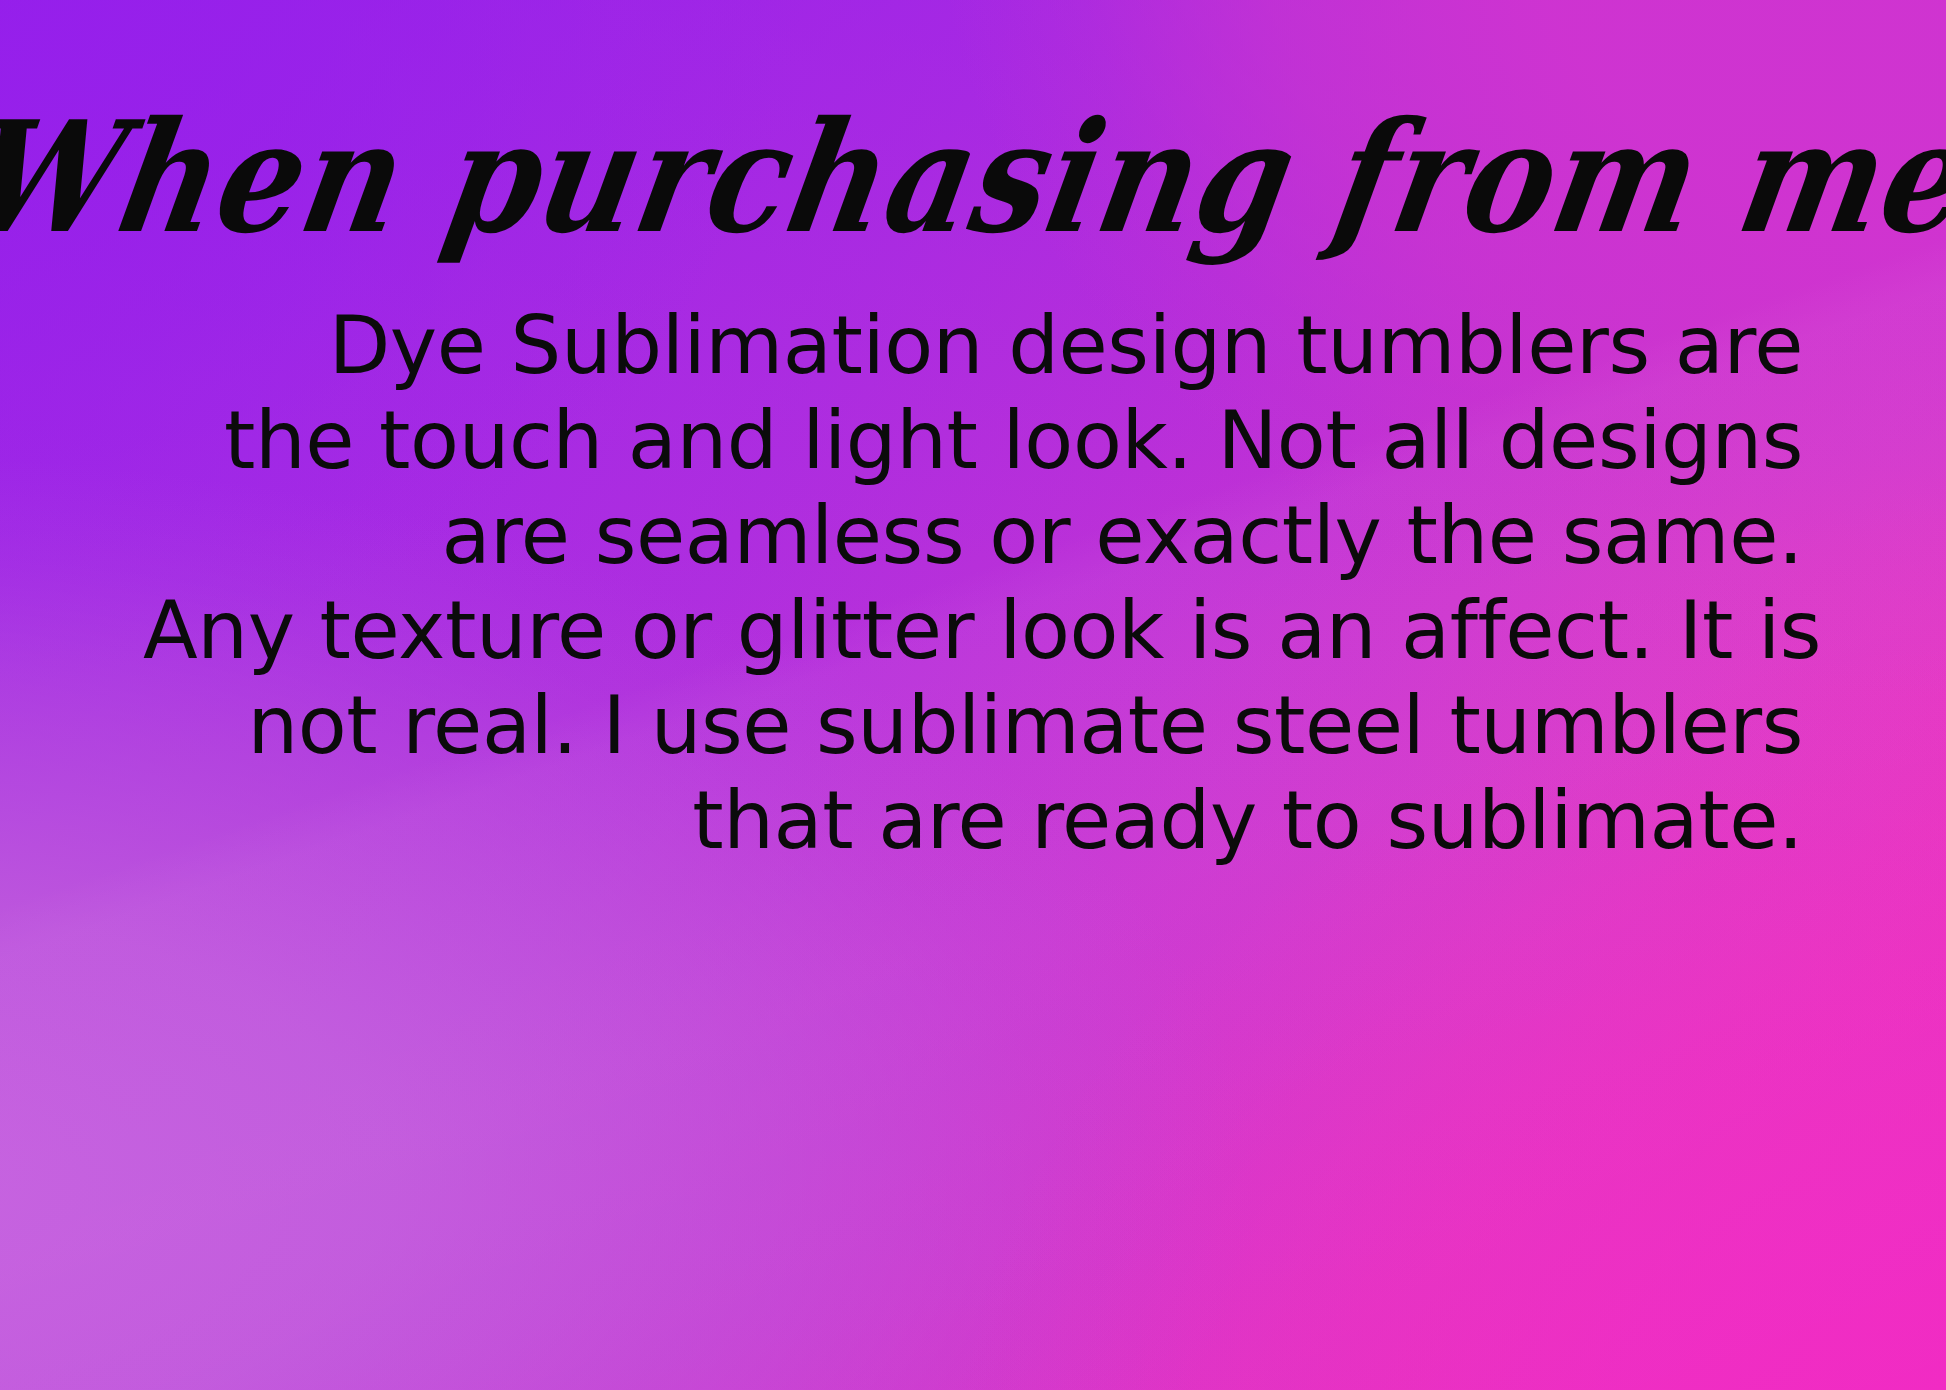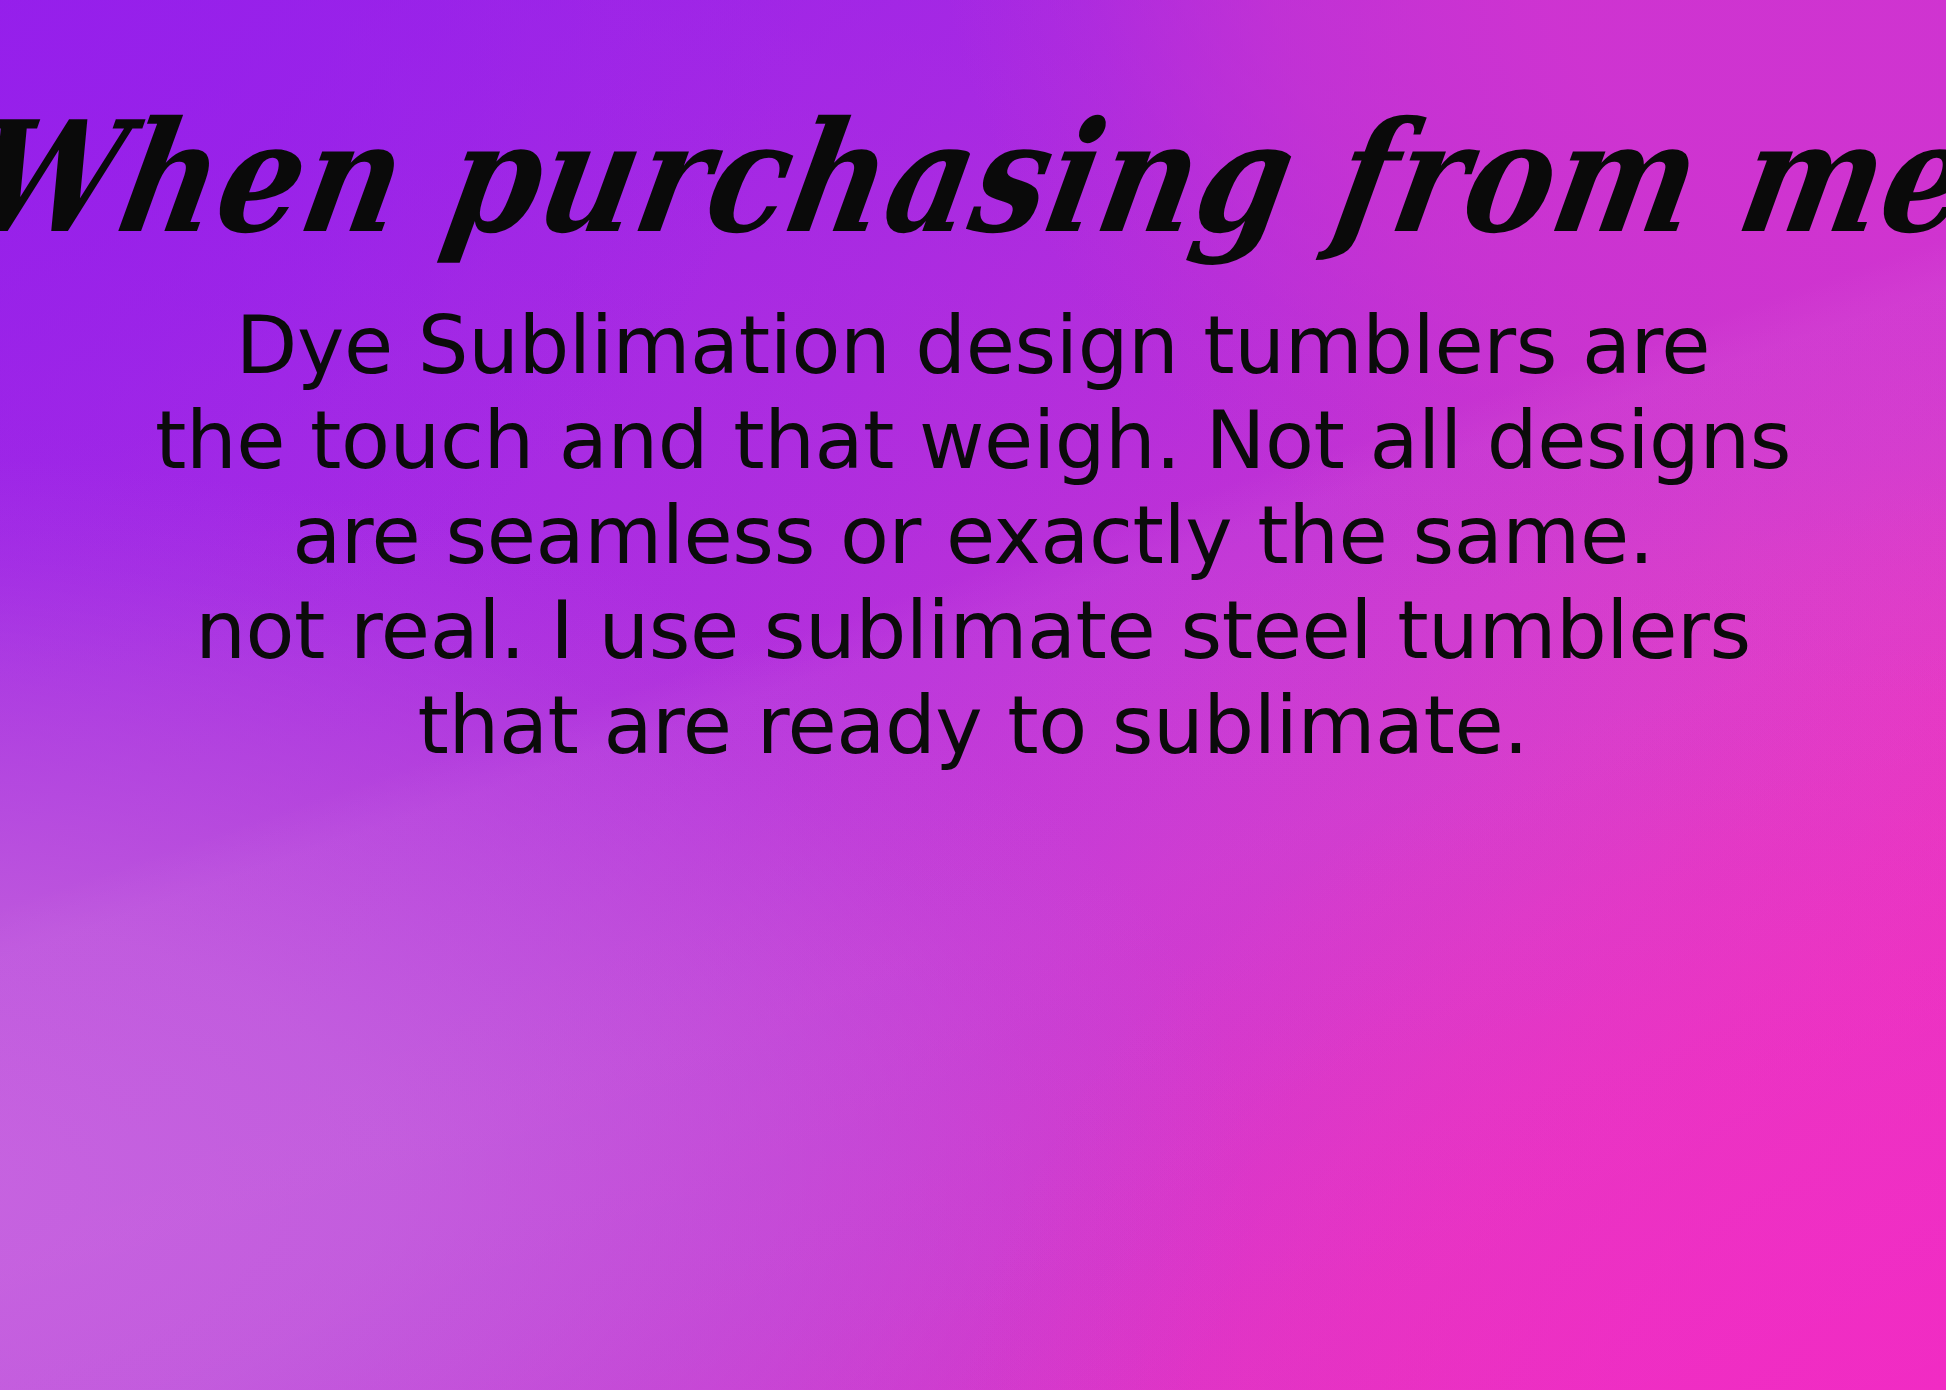--- a/index.html
+++ b/index.html
@@ -126,21 +126,21 @@
   }
 
   #body-copy {
     margin: 0;
     padding: 0 40px;
     color: #0B0B0B;
     font-family: "DejaVu Sans", sans-serif;
     font-weight: 400;
     font-size: 80px;
     line-height: 95px;
-    text-align: center;
+    text-align: right;
     letter-spacing: -0.4px;
     margin-top: 54px;
     width: 1740px;
     box-sizing: border-box;
   }
   #body-copy .copy-line {
     display: block;
     white-space: nowrap;
   }
 </style>
@@ -156,20 +156,21 @@
   <div class="bg-layer" id="bg-blob-left"></div>
   <div class="bg-layer" id="bg-blob-bottomright"></div>
   <div class="bg-layer" id="bg-band"></div>
 
   <div id="content">
 
     <h1 id="headline">When purchasing from me</h1>
 
     <div id="body-copy">
       <span class="copy-line">Dye Sublimation design tumblers are</span>
-      <span class="copy-line">the touch and that weigh. Not all designs</span>
+      <span class="copy-line">the touch and light look. Not all designs</span>
       <span class="copy-line">are seamless or exactly the same.</span>
+      <span class="copy-line">Any texture or glitter look is an affect. It is</span>
       <span class="copy-line">not real. I use sublimate steel tumblers</span>
       <span class="copy-line">that are ready to sublimate.</span>
     </div>
 
   </div>
 </div>
 
 </body></html>

